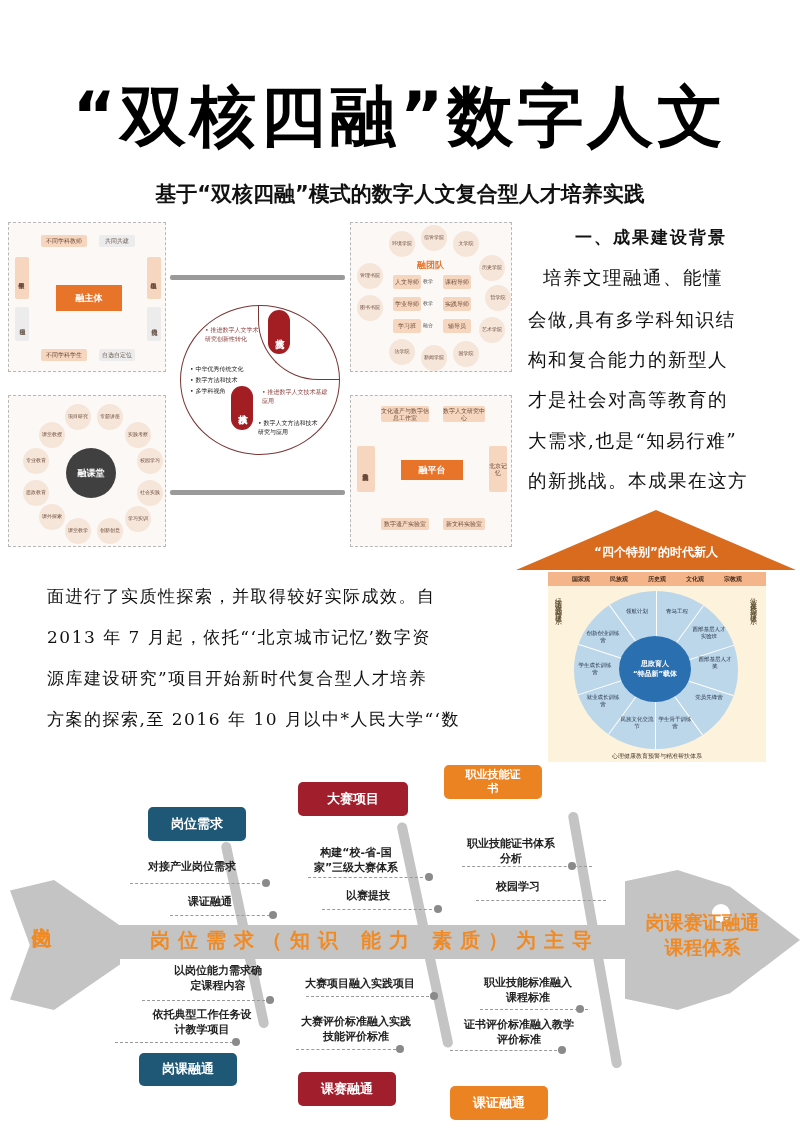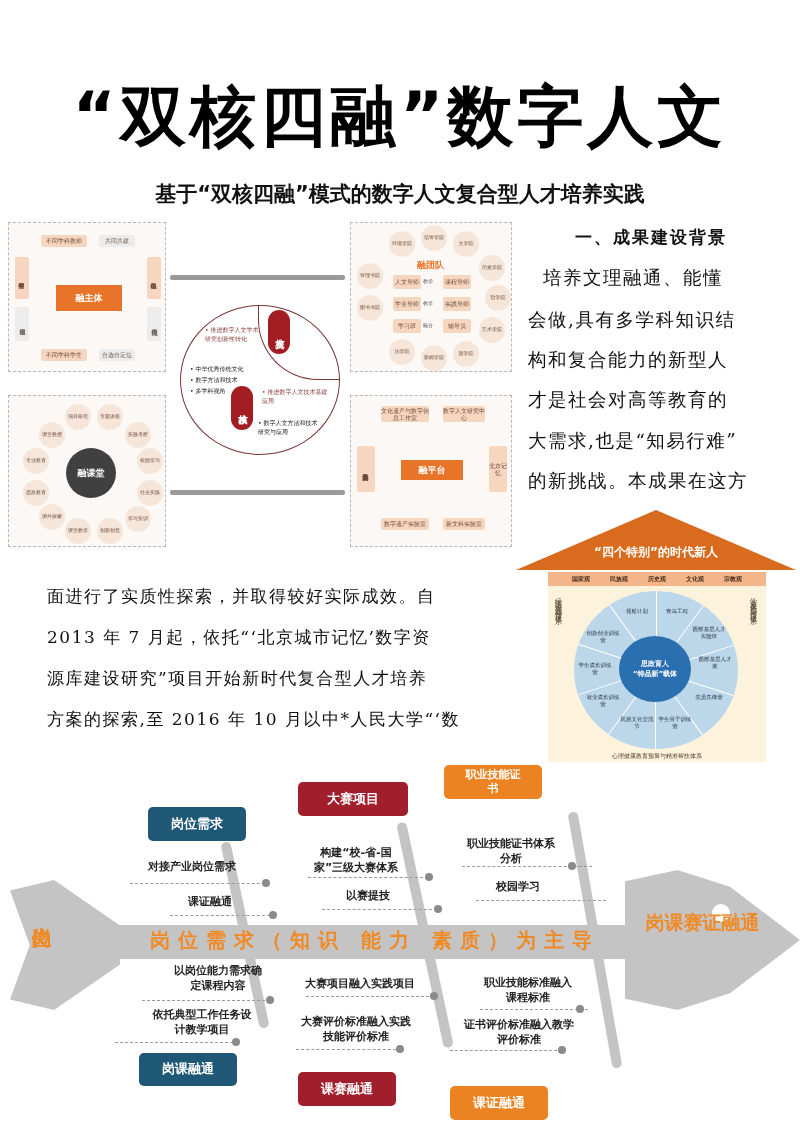--- a/index.html
+++ b/index.html
@@ -203,20 +203,21 @@
 <div class="eye"></div>
 
 <div class="rib" style="left:240px;top:840px;height:190px;transform:rotate(-12deg);"></div>
 <div class="rib" style="left:420px;top:820px;height:230px;transform:rotate(-12deg);"></div>
 <div class="rib" style="left:590px;top:810px;height:260px;transform:rotate(-10deg);"></div>
 
 <div class="tail-text" style="writing-mode:vertical-rl;">岗位</div>
 <div class="spine-text">岗位需求（知识 能力 素质）为主导</div>
 <div class="head-text">
   <div>岗课赛证融通</div>
+  <div>课程体系</div>
 </div>
 
 <div class="tag blue" style="left:148px;top:807px;width:98px;height:34px;">岗位需求</div>
 <div class="tag red" style="left:298px;top:782px;width:110px;height:34px;">大赛项目</div>
 <div class="tag orange" style="left:444px;top:765px;width:98px;height:34px;font-size:11px;padding:4px 18px;">职业技能证书</div>
 
 <div class="fl" style="left:148px;top:860px;">对接产业岗位需求</div>
 <div class="dash" style="left:130px;top:883px;width:135px;"></div>
 <div class="dot" style="left:262px;top:879px;"></div>
 <div class="fl" style="left:188px;top:895px;">课证融通</div>

